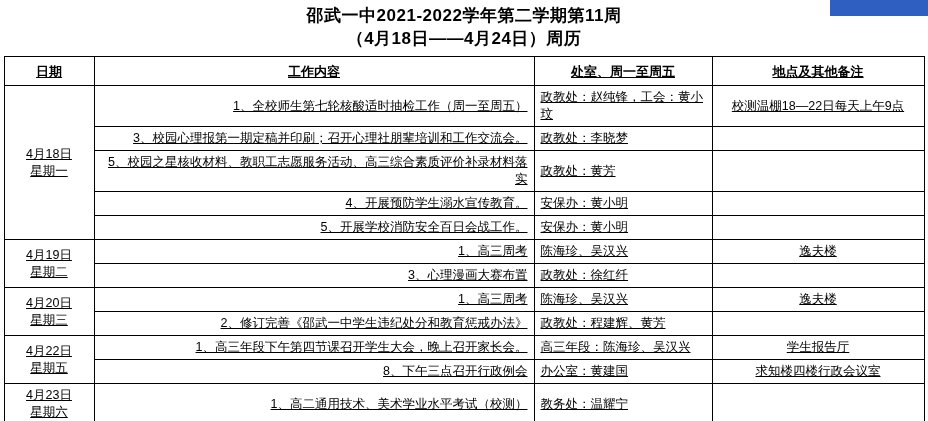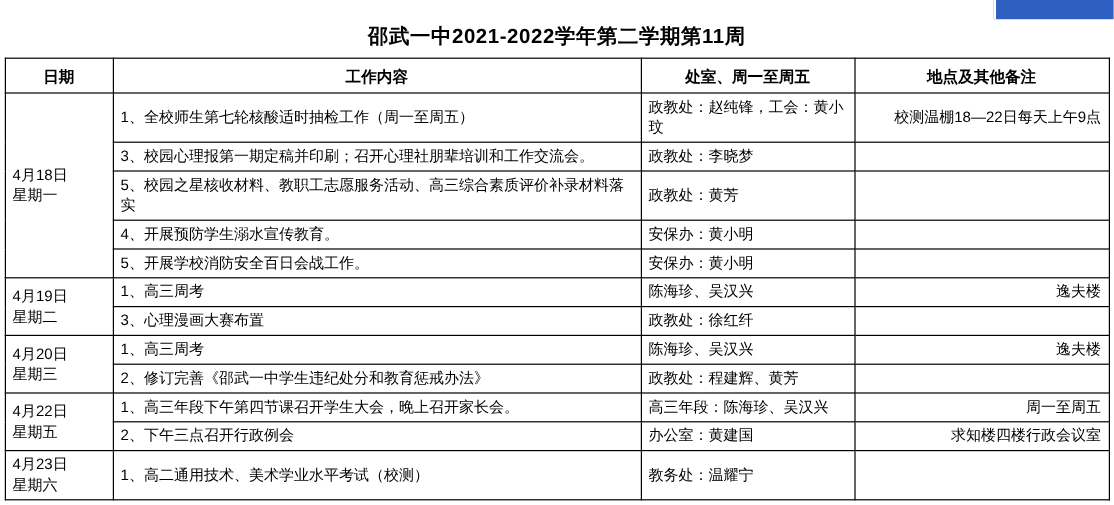--- a/index.html
+++ b/index.html
@@ -16,64 +16,65 @@
     overflow: hidden;
   }
   .page {
     width: 928px;
     height: 421px;
     position: relative;
     box-sizing: border-box;
   }
   .title-block {
     text-align: center;
-    padding-top: 19px;
+    padding-top: 4px;
   }
   .title-line {
     font-size: 17px;
     font-weight: bold;
     line-height: 23px;
     letter-spacing: 0.5px;
   }
   table.schedule {
     border-collapse: collapse;
     width: 920px;
     margin: 6px auto 0 auto;
     table-layout: fixed;
   }
   table.schedule th,
   table.schedule td {
     border: 1px solid #000000;
     font-size: 12.5px;
     padding: 3px 6px;
     vertical-align: middle;
     line-height: 17px;
+    text-decoration: underline;
   }
   table.schedule th {
     text-align: center;
     font-weight: bold;
     height: 22px;
     font-size: 13px;
   }
   td.date-cell {
-    text-align: left;
+    text-align: center;
     white-space: pre-line;
     width: 90px;
   }
   td.task-cell {
-    text-align: left;
+    text-align: right;
     padding-left: 8px;
   }
   td.person-cell {
     text-align: left;
     padding-left: 8px;
     width: 170px;
   }
   td.place-cell {
-    text-align: right;
+    text-align: center;
     padding-left: 8px;
     width: 195px;
   }
   col.c-date { width: 90px; }
   col.c-task { width: 440px; }
   col.c-person { width: 178px; }
   col.c-place { width: 212px; }
   .corner-mark {
     position: absolute;
     top: 0;
@@ -95,20 +96,21 @@
 <body>
 
 <div class="page">
 
   <div class="corner-mark">
     <div class="inner"></div>
   </div>
 
   <div class="title-block">
     <div class="title-line">邵武一中2021-2022学年第二学期第11周</div>
+    <div class="title-line">（4月18日——4月24日）周历</div>
   </div>
 
   <table class="schedule">
     <colgroup>
       <col class="c-date">
       <col class="c-task">
       <col class="c-person">
       <col class="c-place">
     </colgroup>
     <thead>
@@ -169,24 +171,24 @@
         <tr>
           <td class="task-cell">2、修订完善《邵武一中学生违纪处分和教育惩戒办法》</td>
           <td class="person-cell">政教处：程建辉、黄芳</td>
           <td class="place-cell"></td>
         </tr>
         <tr>
           <td class="date-cell" rowspan="2">4月22日
 星期五</td>
           <td class="task-cell">1、高三年段下午第四节课召开学生大会，晚上召开家长会。</td>
           <td class="person-cell">高三年段：陈海珍、吴汉兴</td>
-          <td class="place-cell">周一至周五</td>
-        </tr>
-        <tr>
-          <td class="task-cell">2、下午三点召开行政例会</td>
+          <td class="place-cell">学生报告厅</td>
+        </tr>
+        <tr>
+          <td class="task-cell">8、下午三点召开行政例会</td>
           <td class="person-cell">办公室：黄建国</td>
           <td class="place-cell">求知楼四楼行政会议室</td>
         </tr>
         <tr>
           <td class="date-cell" rowspan="1">4月23日
 星期六</td>
           <td class="task-cell">1、高二通用技术、美术学业水平考试（校测）</td>
           <td class="person-cell">教务处：温耀宁</td>
           <td class="place-cell"></td>
         </tr>

